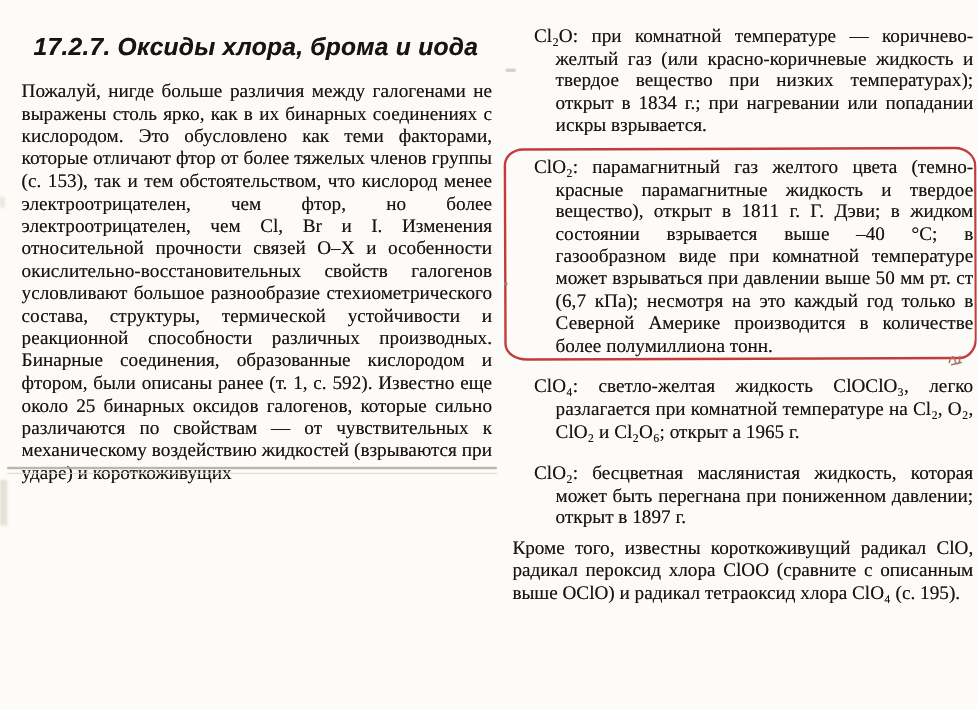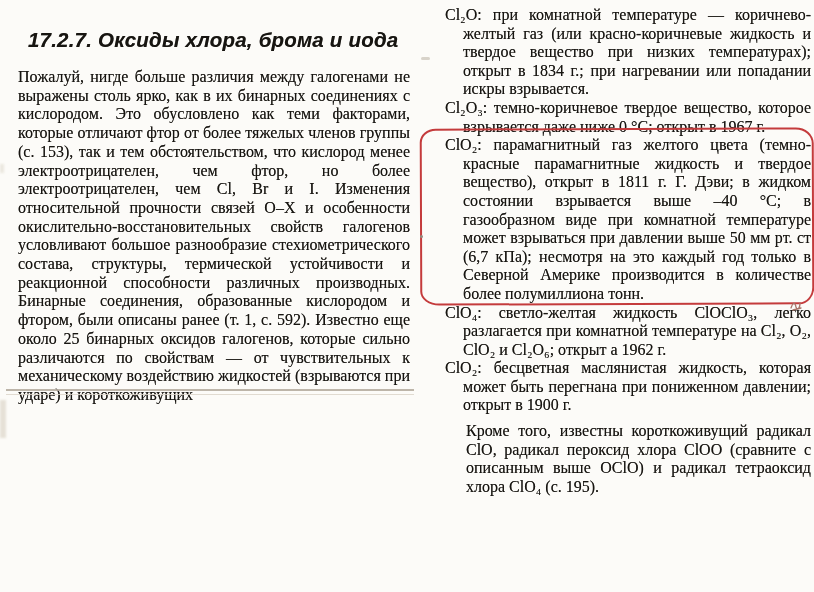--- a/index.html
+++ b/index.html
@@ -35,22 +35,22 @@
     border-top:2px solid #b3a99c;
     border-bottom:1px solid #ddd6cb;
     opacity:.85;
   }
 
   
   .right-col{
     position:absolute; left:427px; top:6px; width:384px;
     font-size:16px; line-height:18.6px;
   }
-  .entry{ padding-left:36px; text-indent:-18px; text-align:justify; }
-  .closing{ margin-top:7px; text-align:justify;margin-left:39px; }
+  .entry{ padding-left:36px; text-indent:-18px; text-align:justify;margin-top:16px; }
+  .closing{ margin-top:7px; text-align:justify; }
 
   
   .hl{ position:relative; }
   .red-box{
     position:absolute; left:-7px; top:-8px; right:-3px; bottom:-2px;
     border:2.5px solid #c43b3c;
     border-radius:16px 18px 15px 19px / 14px 16px 17px 14px;
     transform:rotate(-.2deg);
     pointer-events:none;
   }
@@ -74,30 +74,29 @@
   <div class="left-col">
     <h1 class="heading">17.2.7. Оксиды хлора, брома и иода</h1>
     <div class="intro">Пожалуй, нигде больше различия между галогенами не выражены столь ярко, как в их бинарных соединениях с кислородом. Это обусловлено как теми факторами, которые отличают фтор от более тяжелых членов группы (с. 153), так и тем обстоятельством, что кислород менее электроотрицателен, чем фтор, но более электроотрицателен, чем Cl, Br и I. Изменения относительной прочности связей O–X и особенности окислительно-восстановительных свойств галогенов условливают большое разнообразие стехиометрического состава, структуры, термической устойчивости и реакционной способности различных производных. Бинарные соединения, образованные кислородом и фтором, были описаны ранее (т. 1, с. 592). Известно еще около 25 бинарных оксидов галогенов, которые сильно различаются по свойствам — от чувствительных к механическому воздействию жидкостей (взрываются при ударе) и короткоживущих</div>
   </div>
   <div class="scan-edge"></div>
 
   <div class="right-col">
 
     <div class="entry"><span>Cl₂O:</span> <span>при комнатной температуре — коричнево-желтый газ (или красно-коричневые жидкость и твердое вещество при низких температурах); открыт в 1834 г.; при нагревании или попадании искры взрывается.</span></div>
 
-    <div class="entry"><span>Cl₂O₃:</span> <span>темно-коричневое твердое вещество, которое взрывается даже ниже 0 °C; открыт в 1967 г.</span></div>
 
     <div class="entry hl"><span>ClO₂:</span> <span>парамагнитный газ желтого цвета (темно-красные парамагнитные жидкость и твердое вещество), открыт в 1811 г. Г. Дэви; в жидком состоянии взрывается выше –40 °C; в газообразном виде при комнатной температуре может взрываться при давлении выше 50 мм рт. ст (6,7 кПа); несмотря на это каждый год только в Северной Америке производится в количестве более полумиллиона тонн.</span><span class="red-box"></span><span class="pen-mark"><svg width="14" height="14" viewBox="0 0 14 14">
             <path d="M1 10 C3 4 5 4 6 9 C7 13 10 11 10 5 M3 12 L11 10" fill="none" stroke="#a8756a" stroke-width="1.3" stroke-linecap="round"></path>
           </svg></span></div>
 
-    <div class="entry"><span>ClO₄:</span> <span>светло-желтая жидкость ClOClO₃, легко разлагается при комнатной температуре на Cl₂, O₂, ClO₂ и Cl₂O₆; открыт а 1962 г.</span></div>
+    <div class="entry"><span>ClO₄:</span> <span>светло-желтая жидкость ClOClO₃, легко разлагается при комнатной температуре на Cl₂, O₂, ClO₂ и Cl₂O₆; открыт а 1965 г.</span></div>
 
 
-    <div class="entry"><span>ClO₂:</span> <span>бесцветная маслянистая жидкость, которая может быть перегнана при пониженном давлении; открыт в 1900 г.</span></div>
+    <div class="entry"><span>ClO₂:</span> <span>бесцветная маслянистая жидкость, которая может быть перегнана при пониженном давлении; открыт в 1897 г.</span></div>
 
     <div class="closing">Кроме того, известны короткоживущий радикал ClO, радикал пероксид хлора ClOO (сравните с описанным выше OClO) и радикал тетраоксид хлора ClO₄ (с. 195).</div>
   </div>
 
   <div class="smudge-a"></div>
   <div class="smudge-b"></div>
   <div class="dash-a"></div>
   <div class="dash-b"></div>
 
 </div>

